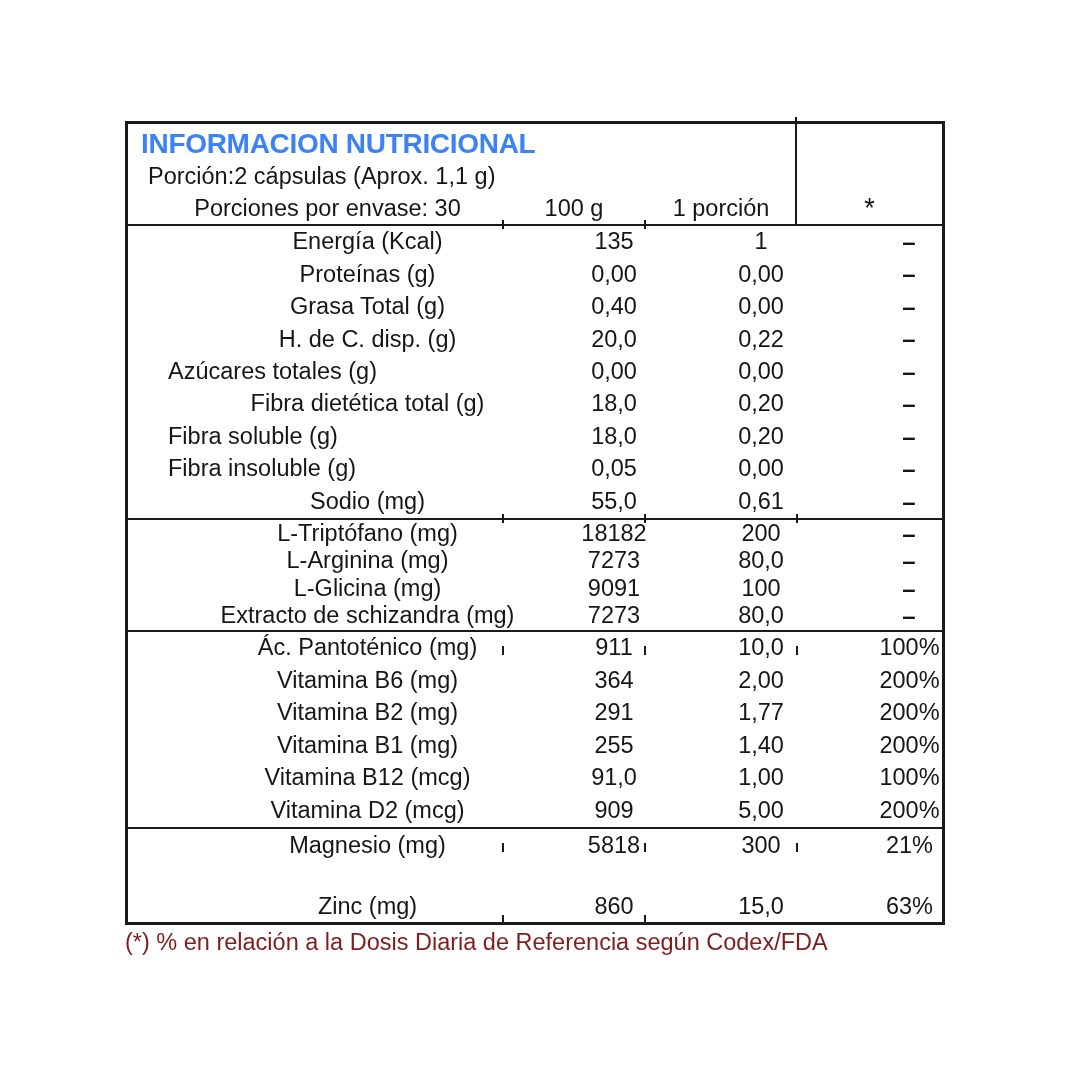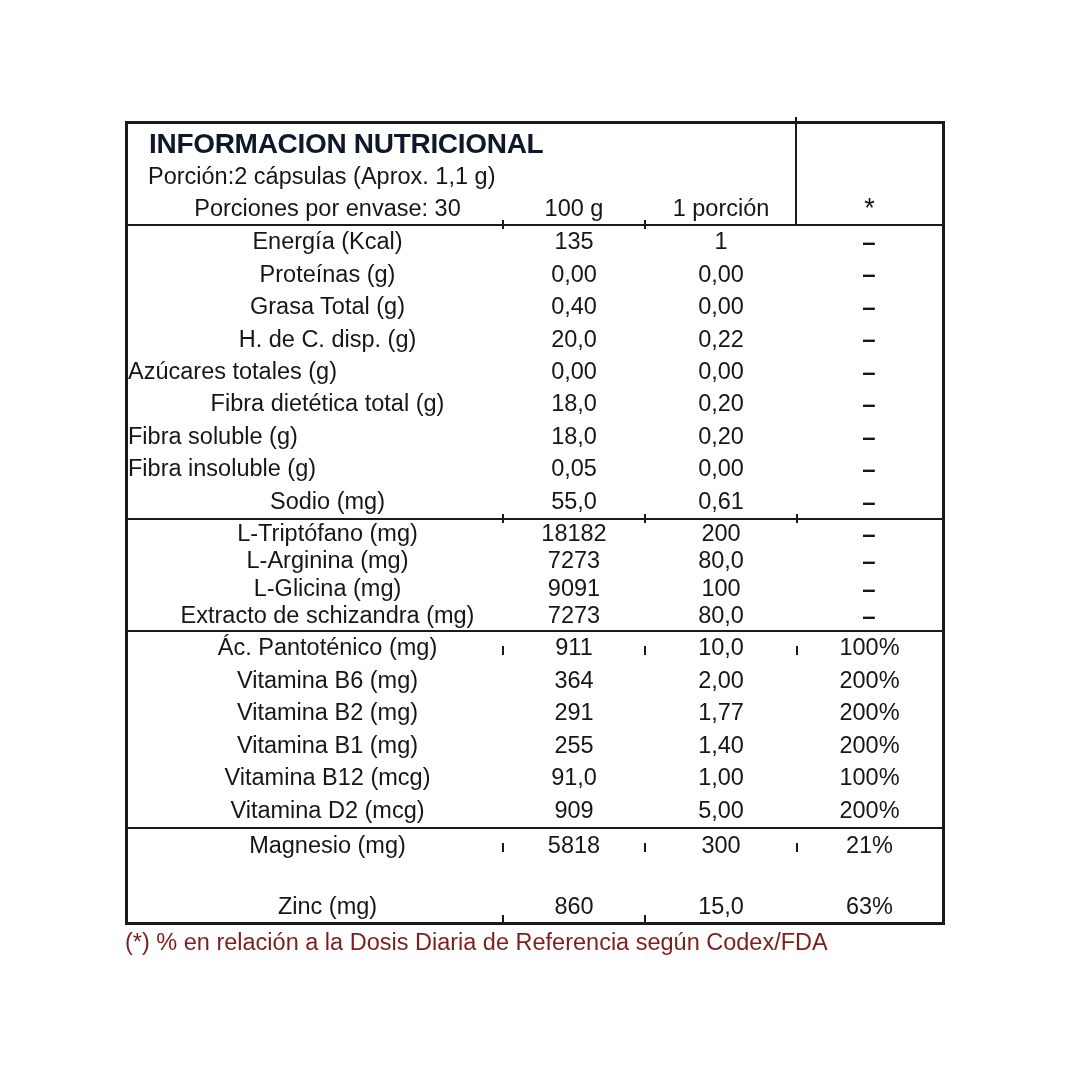--- a/index.html
+++ b/index.html
@@ -16,22 +16,21 @@
     left: 125px; top: 121px;
     width: 820px; height: 804px;
     border: 3px solid var(--border, #1a1a1a);
     background: #ffffff;
   }
   
   .thead { height: 100px; padding-top: 3px; }
   .title {
     font-size: 28px; font-weight: 800; letter-spacing: -0.3px;
     line-height: 34px; padding-left: 13px;
-    color: #0f172a;
-    margin-left: 8px;
+    color: #3b82f6;
   }
   .serving-line {
     font-size: 23.5px; line-height: 31px; padding-left: 20px;
   }
   .row {
     display: grid;
     grid-template-columns: 375px 142px 152px 145px;
     align-items: center;
   }
   .head-row { height: 33px; font-size: 23.5px; }
@@ -39,21 +38,21 @@
   .cell.label { text-align: center; padding-left: 24px; }
   .cell.label.indent { text-align: left; padding-right: 11px; padding-left: 0; }
   .cell.num { text-align: center; }
   .cell.star { font-size: 27px; font-weight: 400; }
   .cell.dash { font-weight: 800; font-size: 24px; letter-spacing: 1px; }
   
   .section {
     display: flex; flex-direction: column;
     border-top: 2px solid var(--border, #1a1a1a);
   }
-  .section .row { flex: 1 1 auto; }
+  .section .row { flex: 1 1 auto; margin-left: 40px; }
   .s1 { height: 294px; }
   .s2 { height: 112px; }
   .s3 { height: 197px; }
   .s4 { height: 75px; justify-content: flex-start; gap: 28px; }
   .s4 .row { flex: 0 0 33px; }
   
   .hdr-divider {
     position: absolute;
     left: 667px; top: -7px;
     width: 2px; height: 109px;

